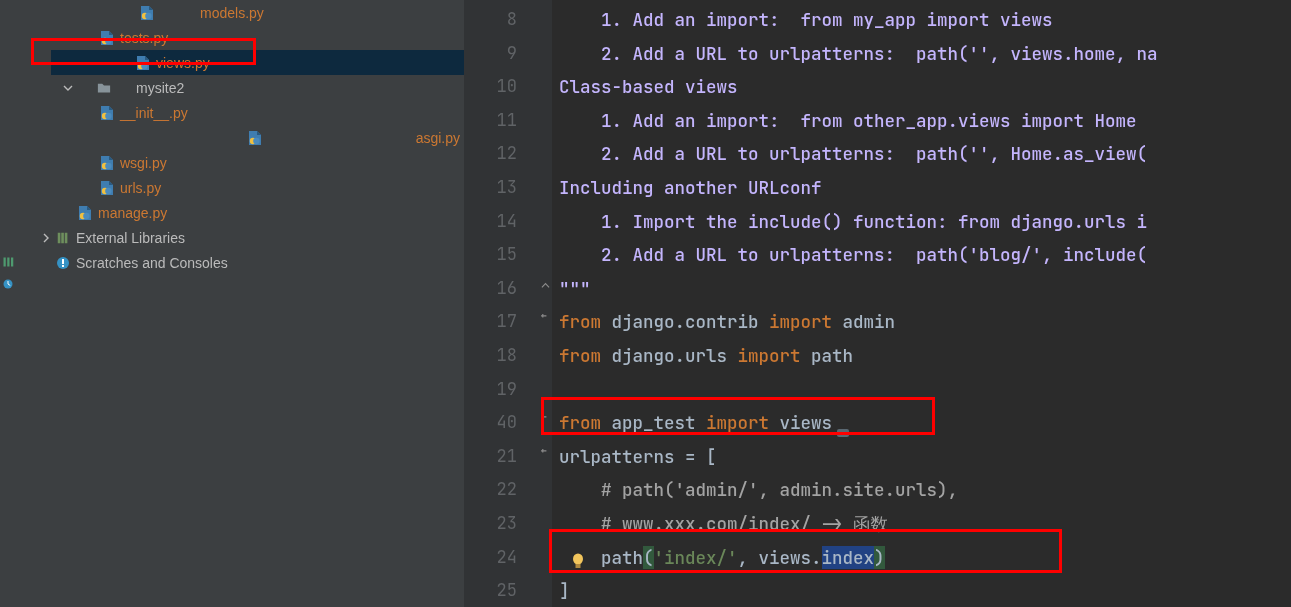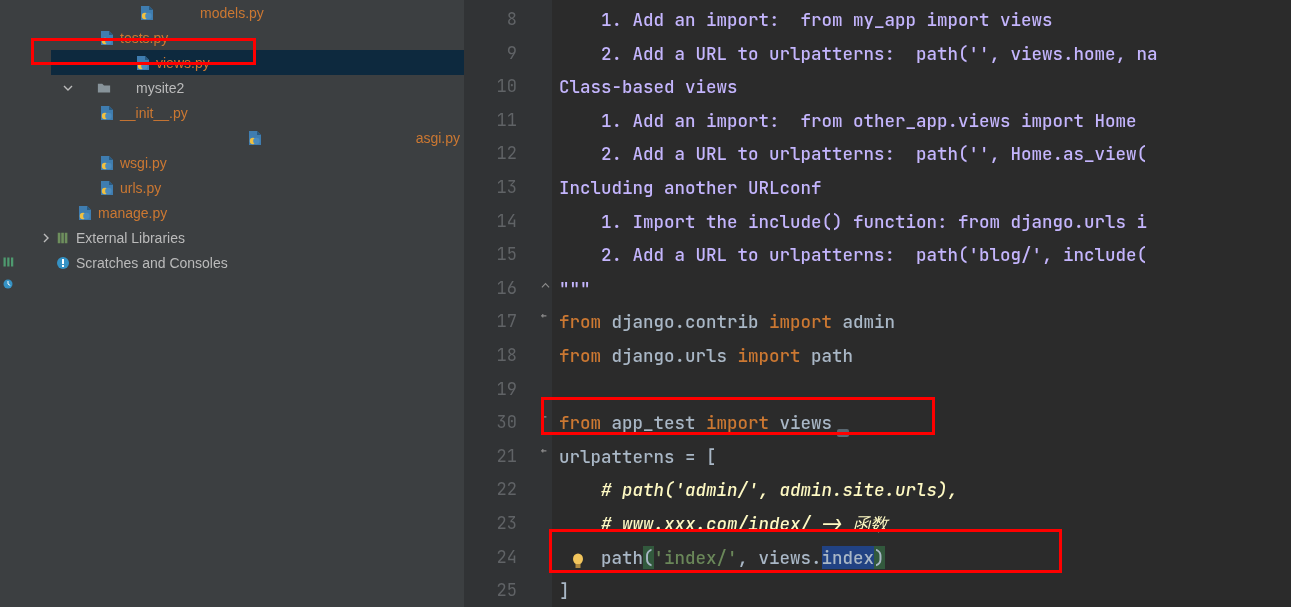--- a/index.html
+++ b/index.html
@@ -128,21 +128,21 @@
     font-size: 17.5px;
     line-height: 33.6px;
     padding-top: 3px;
     padding-left: 6px;
     white-space: pre;
     color: #a9b7c6;
     font-weight: 500;
     position: relative;
   }
   .code-line { height: 33.6px; position: relative; }
-  .c-comment { color: #fef9c3; font-style: italic; }
+  .c-comment { color: #a3a3a3; }
   .c-str { color: #c4b5fd; }
   .c-kw { color: #cc7832; }
   .c-str2 { color: #6a8759; }
   .c-hl { background: #32593d; }
   .c-hl2 { background: #214283; }
   .bulb {
     position: absolute;
     left: 12px;
     top: 7px;
     width: 14px;
@@ -324,21 +324,21 @@
         <div class="gutter-line">10</div>
         <div class="gutter-line">11</div>
         <div class="gutter-line">12</div>
         <div class="gutter-line">13</div>
         <div class="gutter-line">14</div>
         <div class="gutter-line">15</div>
         <div class="gutter-line">16</div>
         <div class="gutter-line">17</div>
         <div class="gutter-line">18</div>
         <div class="gutter-line">19</div>
-        <div class="gutter-line">30</div>
+        <div class="gutter-line">40</div>
         <div class="gutter-line">21</div>
         <div class="gutter-line">22</div>
         <div class="gutter-line">23</div>
         <div class="gutter-line">24</div>
         <div class="gutter-line">25</div>
       </div>
     <div class="fold-col" id="foldcol">
         <div class="fold-mark"></div>
         <div class="fold-mark"></div>
         <div class="fold-mark"></div>

